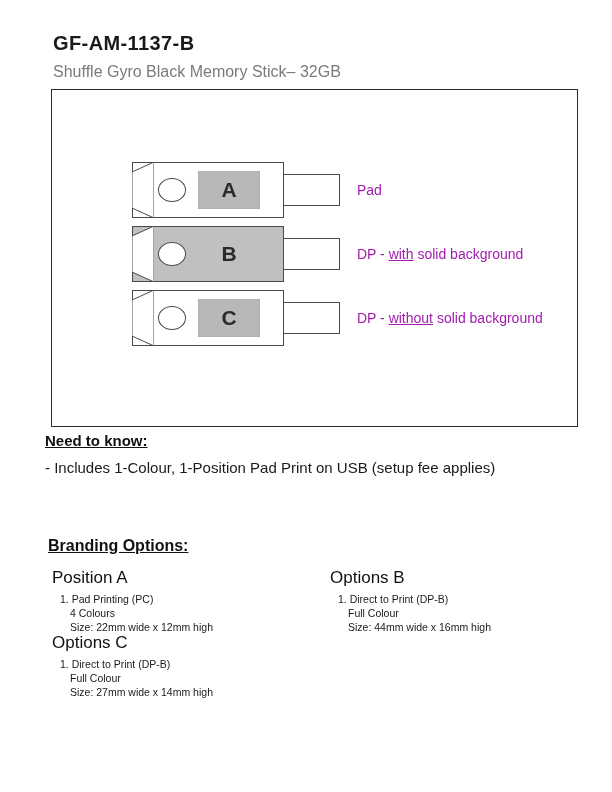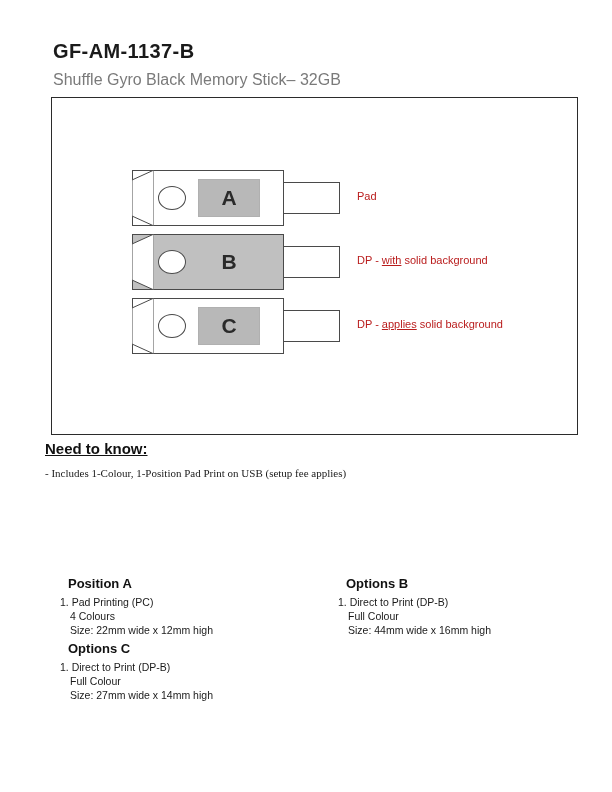--- a/index.html
+++ b/index.html
@@ -11,21 +11,21 @@
     width: 612px;
     height: 792px;
     position: relative;
     font-family: "Liberation Sans", sans-serif;
     color: #000000;
     overflow: hidden;
   }
 
   .page {
     position: absolute;
-    left: 0; top: 12px;
+    left: 0; top: 4px;
     width: 612px;
     height: 620px;
   }
 
   
   .sku {
     position: absolute;
     left: 53px;
     top: 28px;
     font-size: 20px;
@@ -139,66 +139,65 @@
     justify-content: center;
     font-size: 21px;
     font-weight: bold;
     color: #2a2a2a;
   }
 
   .usb-caption {
     position: absolute;
     left: 225px;
     top: 20px;
-    font-size: 11px;
-    color: #b91c1c;
+    font-size: 14px;
+    color: #a21caf;
     white-space: nowrap;
   }
   .usb-caption u { text-decoration: underline; }
 
   
   .ntk-title {
     position: absolute;
     left: 45px;
     top: 428px;
     font-size: 15px;
     font-weight: bold;
     text-decoration: underline;
     color: #111;
   }
   .ntk-line {
     position: absolute;
     left: 45px;
     top: 455px;
-    font-size: 11px;
+    font-size: 15px;
     color: #1a1a1a;
-    font-family: Liberation Serif, serif;
   }
 
   
   .bo-title {
     position: absolute;
     left: 48px;
     top: 533px;
     font-size: 16px;
     font-weight: bold;
     text-decoration: underline;
     color: #111;
   }
 
   .pos-block { position: absolute; }
   .pos-a { left: 52px; top: 564px; }
   .pos-b { left: 330px; top: 564px; }
   .pos-c { left: 52px; top: 629px; }
 
   .pos-head {
-    font-size: 13px;
-    font-weight: bold;
+    font-size: 17px;
+    font-weight: normal;
     color: #111;
-    margin: 0 0 4px 16px;
+    margin: 0 0 4px 0;
   }
   .pos-line {
     font-size: 10.5px;
     color: #1a1a1a;
     line-height: 14px;
     white-space: nowrap;
   }
   .pos-line.l1 { padding-left: 8px; }
   .pos-line.l2 { padding-left: 18px; }
 </style>
@@ -247,28 +246,29 @@
         <div class="usb-tail"></div>
         <div class="usb-body"></div>
         <div class="usb-slant">
           <svg width="22" height="56" viewBox="0 0 22 56">
             <polygon points="22,0 22,56 0,46 0,10" fill="#ffffff" stroke="#4a4a4a" stroke-width="1"></polygon>
           </svg>
         </div>
         <div class="usb-ring"></div>
         <div class="usb-plate">C</div>
       </div>
-      <div class="usb-caption"><span>DP - </span><u>applies</u><span> solid background</span></div>
+      <div class="usb-caption"><span>DP - </span><u>without</u><span> solid background</span></div>
     </div>
 
   </div>
 
   <div class="ntk-title">Need to know:</div>
   <div class="ntk-line">- Includes 1-Colour, 1-Position Pad Print on USB (setup fee applies)</div>
 
+  <div class="bo-title">Branding Options:</div>
 
   <div class="pos-block pos-a">
     <div class="pos-head">Position A</div>
     <div class="pos-line l1">1. Pad Printing (PC)</div>
     <div class="pos-line l2">4 Colours</div>
     <div class="pos-line l2">Size: 22mm wide x 12mm high</div>
   </div>
 
   <div class="pos-block pos-b">
     <div class="pos-head">Options B</div>

